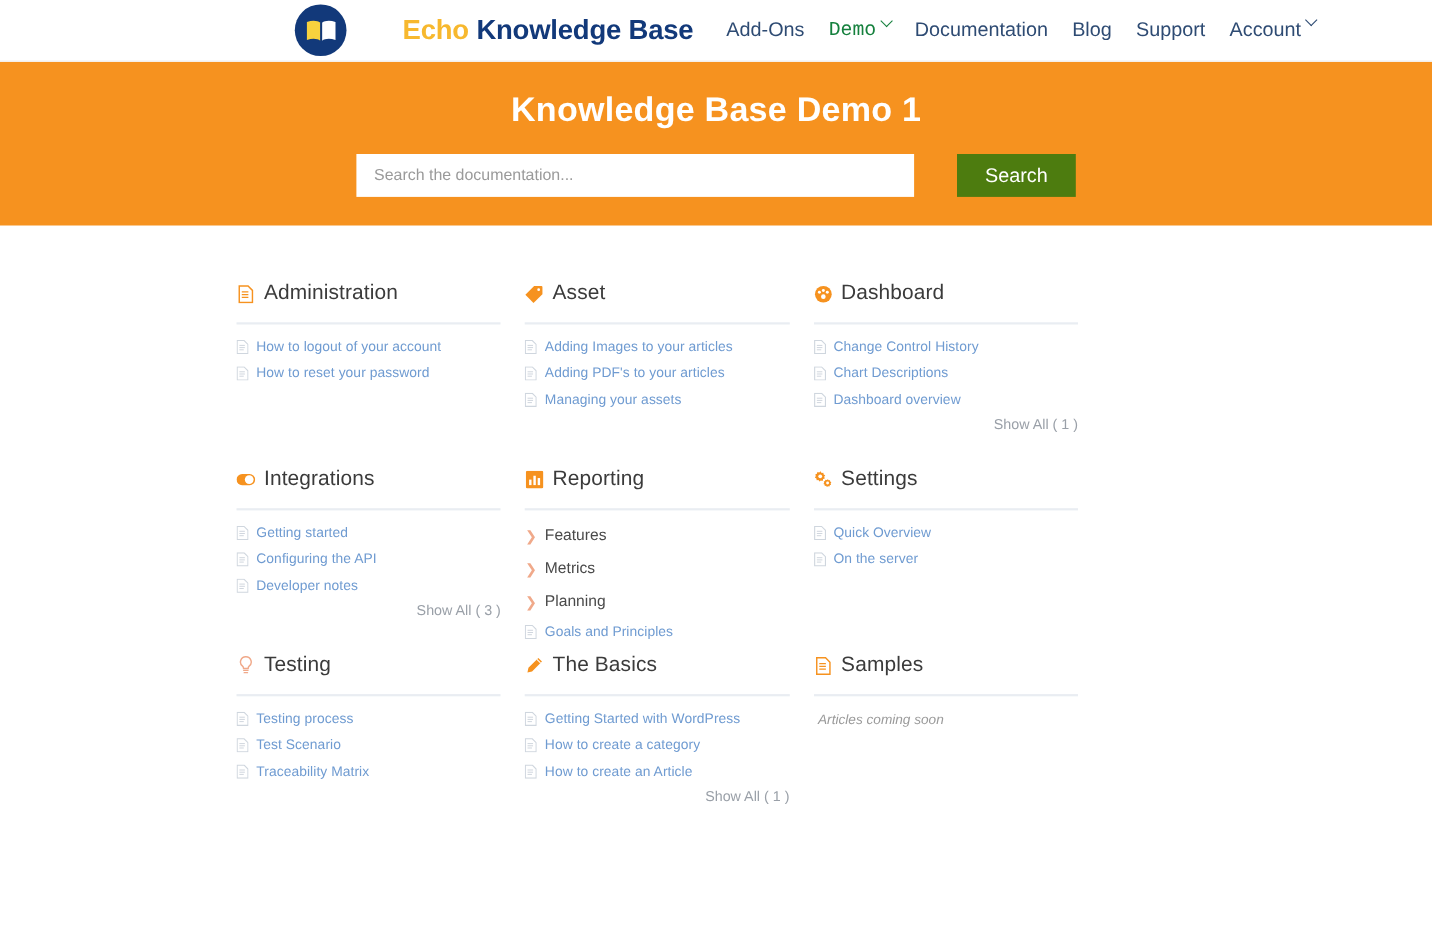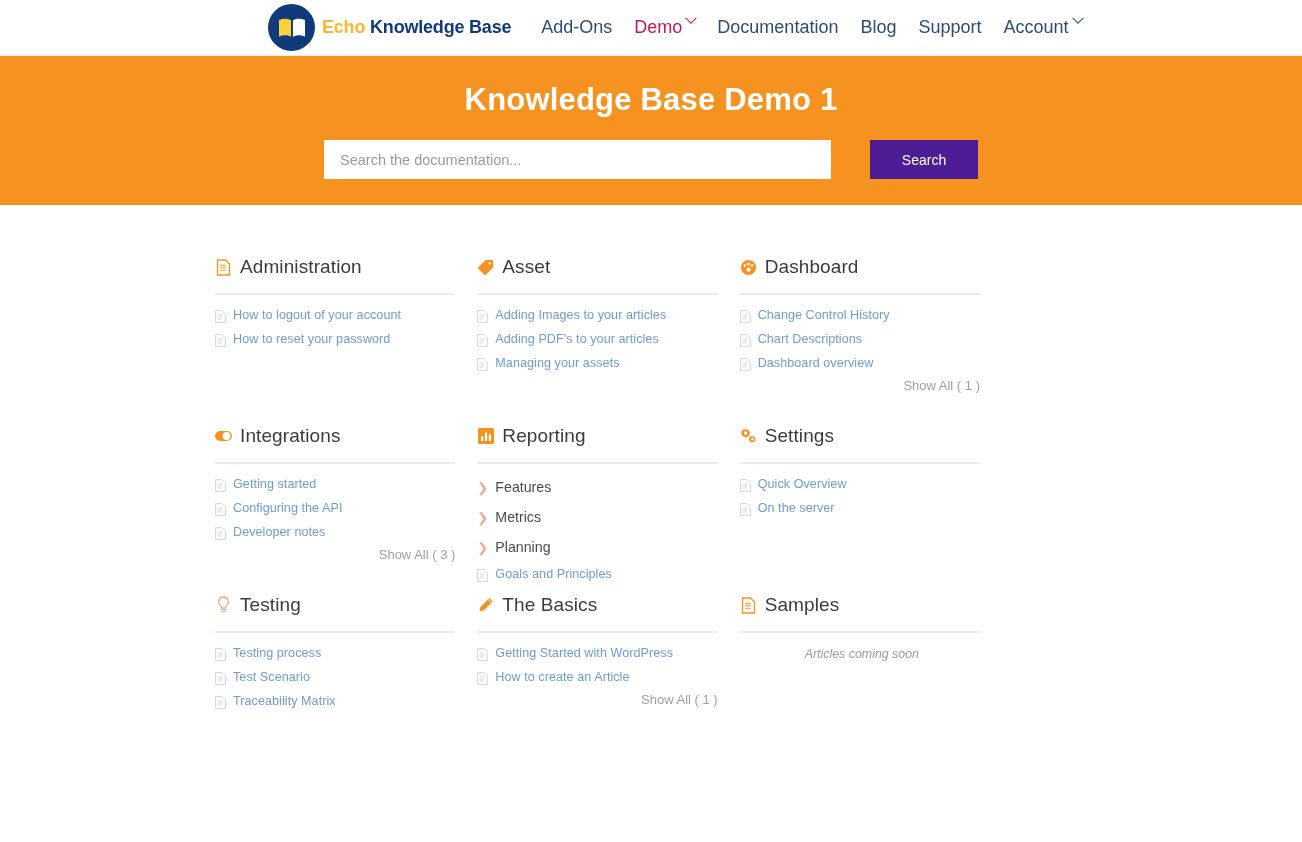--- a/index.html
+++ b/index.html
@@ -36,44 +36,45 @@
     text-decoration: none;
   }
   .logo-mark {
     width: 47px; height: 47px;
     border-radius: 50%;
     background: #12397a;
     display: flex; align-items: center; justify-content: center;
     flex: 0 0 auto;
   }
   .brand-text {
-    font-size: 18px;
+    font-size: 25px;
     font-weight: bold;
     letter-spacing: -0.2px;
     white-space: nowrap;
+    margin-left: 44px;
   }
   .brand-echo { color: #f7b82e; }
   .brand-kb { color: #12397a; }
 
   .nav {
     display: flex;
     align-items: center;
     gap: 22px;
     flex: 1 1 auto;
   }
   .nav-item {
     font-size: 18px;
     color: #2e4b73;
     white-space: nowrap;
     cursor: pointer;
     display: inline-flex;
     gap: 5px;
     text-decoration: none;
   }
-  .nav-item.active { color: #be185d; }
+  .nav-item.active { color: #15803d; font-family: Liberation Mono, monospace; }
   .caret {
     display: inline-block;
     width: 8px; height: 8px;
     border-right: 1.6px solid currentColor;
     border-bottom: 1.6px solid currentColor;
     transform: rotate(45deg) translate(-2px,-2px);
   }
   .download-btn {
     margin-left: auto;
     border: 1.6px solid #1f4e8c;
@@ -113,24 +114,24 @@
     outline: none;
     background: #ffffff;
     padding: 0 16px;
     font-size: 14.5px;
     color: #333;
     font-family: inherit;
   }
   .search-input::placeholder { color: #9a9a9a; }
   .search-btn {
     width: 108px;
-    background: #4c1d95;
+    background: #4d7c0f;
     color: #ffffff;
     border: none;
-    font-size: 14px;
+    font-size: 18px;
     cursor: pointer;
     font-family: inherit;
     margin-left: 39px;
   }
 
   
   .content {
     width: 1195px;
     display: flex;
     justify-content: center;
@@ -209,21 +210,20 @@
     font-size: 13px;
     color: #9aa0a8;
     padding-top: 3px;
     cursor: pointer;
   }
   .empty-note {
     font-size: 12.4px;
     color: #9a9a9a;
     font-style: italic;
     padding: 6px 0 0 4px;
-    text-align: center;
   }
 </style>
 </head>
 <body>
 
 <div class="topbar">
   <div class="topbar-inner">
     <a class="brand" href="#">
       <span class="logo-mark">
         <svg width="30" height="24" viewBox="0 0 30 24">
@@ -525,20 +525,27 @@
                 <path d="M.6.6h6.3l3.5 3.5v8.3H.6z" fill="#ffffff" stroke="#cfd6de" stroke-width="1"></path>
                 <path d="M2.6 5h5M2.6 7h5M2.6 9h4" stroke="#cfd6de" stroke-width=".9"></path>
               </svg></span>
             <span class="art-label">Getting Started with WordPress</span>
           </a>
           <a class="art-item" href="#">
             <span class="art-icon"><svg width="11" height="13" viewBox="0 0 11 13">
                 <path d="M.6.6h6.3l3.5 3.5v8.3H.6z" fill="#ffffff" stroke="#cfd6de" stroke-width="1"></path>
                 <path d="M2.6 5h5M2.6 7h5M2.6 9h4" stroke="#cfd6de" stroke-width=".9"></path>
               </svg></span>
+            <span class="art-label">How to create a category</span>
+          </a>
+          <a class="art-item" href="#">
+            <span class="art-icon"><svg width="11" height="13" viewBox="0 0 11 13">
+                <path d="M.6.6h6.3l3.5 3.5v8.3H.6z" fill="#ffffff" stroke="#cfd6de" stroke-width="1"></path>
+                <path d="M2.6 5h5M2.6 7h5M2.6 9h4" stroke="#cfd6de" stroke-width=".9"></path>
+              </svg></span>
             <span class="art-label">How to create an Article</span>
           </a>
         </div>
         <div class="show-all">Show All ( 1 )</div>
       </div>
       <div class="cat-box">
         <div class="cat-head">
           <span class="cat-icon">
             <svg width="15" height="17" viewBox="0 0 15 17">
               <path d="M1.5 1h8l4 4v11h-12z" fill="none" stroke="#f6921f" stroke-width="1.3"></path>

